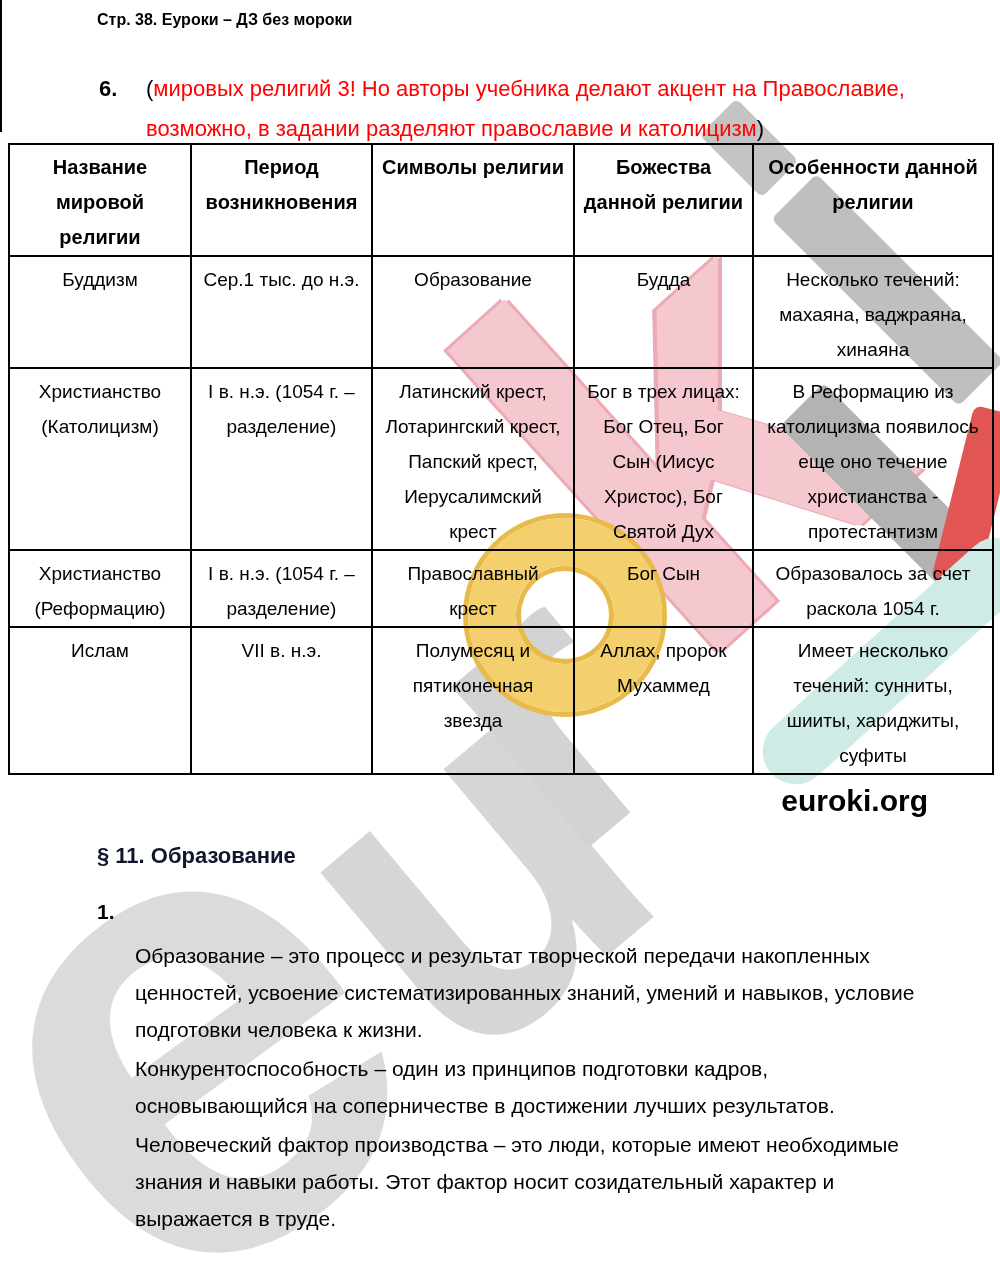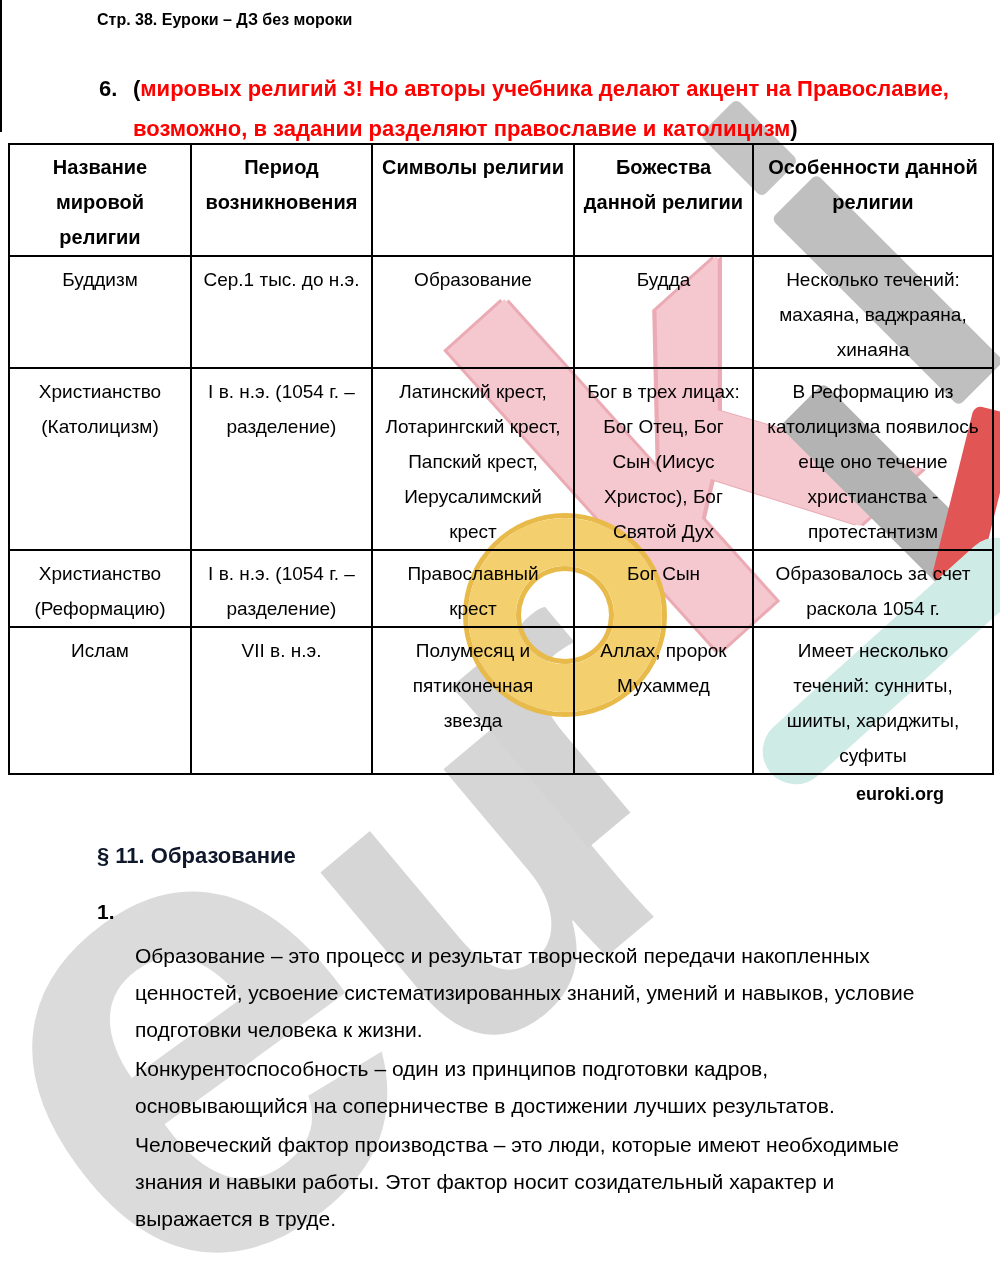--- a/index.html
+++ b/index.html
@@ -21,30 +21,30 @@
   .wm-accent-red{position:absolute;left:952px;top:408px;width:46px;height:180px;background:#e25555;transform:rotate(14deg);border-radius:8px;}
   .wm-swoosh{position:absolute;left:728px;top:628px;width:336px;height:66px;background:#cfebe6;transform:rotate(-42deg);border-radius:40px;}
 
   
   .content{position:absolute;inset:0;z-index:1;}
   .edge-line{position:absolute;left:0;top:0;width:2px;height:132px;background:#000;}
 
   .doc-header{position:absolute;left:97px;top:11px;font-size:16px;font-weight:700;white-space:nowrap;}
 
   .q-num{position:absolute;left:99px;top:69px;font-size:22px;font-weight:700;line-height:40px;}
-  .q-note{position:absolute;left:133px;top:69px;font-size:22px;font-weight:700;}
+  .q-note{position:absolute;left:146px;top:69px;font-size:22px;font-weight:400;}
   .q-line{height:40px;line-height:40px;white-space:nowrap;}
   .q-red{color:#ff0000;}
 
   table.religions{position:absolute;left:8px;top:143px;width:984px;border-collapse:collapse;table-layout:fixed;background:transparent;}
   table.religions th,table.religions td{border:2px solid #000;vertical-align:top;text-align:center;padding:5px 8px 0 8px;font-size:19px;line-height:35px;overflow:hidden;}
   table.religions th{font-weight:700;font-size:20px;}
   tr.rh{height:112px;} tr.r1{height:105px;} tr.r2{height:170px;} tr.r3{height:74px;} tr.r4{height:140px;}
 
-  .brand{position:absolute;right:56px;top:784px;font-size:18px;font-weight:700;}
+  .brand{position:absolute;right:72px;top:784px;font-size:30px;font-weight:700;}
 
   .section-title{position:absolute;left:97px;top:843px;font-size:22px;font-weight:700;color:#0f172a;white-space:nowrap;}
   .item-number{position:absolute;left:97px;top:900px;font-size:21px;font-weight:700;}
 
   .paragraphs{position:absolute;left:135px;top:937px;width:830px;font-size:21px;}
   .pline{height:37px;line-height:37px;white-space:nowrap;}
   .pgroup{margin:0 0 2px 0;}
   .term{text-underline-offset:5px;text-decoration-thickness:2px;}
 </style>
 </head>

